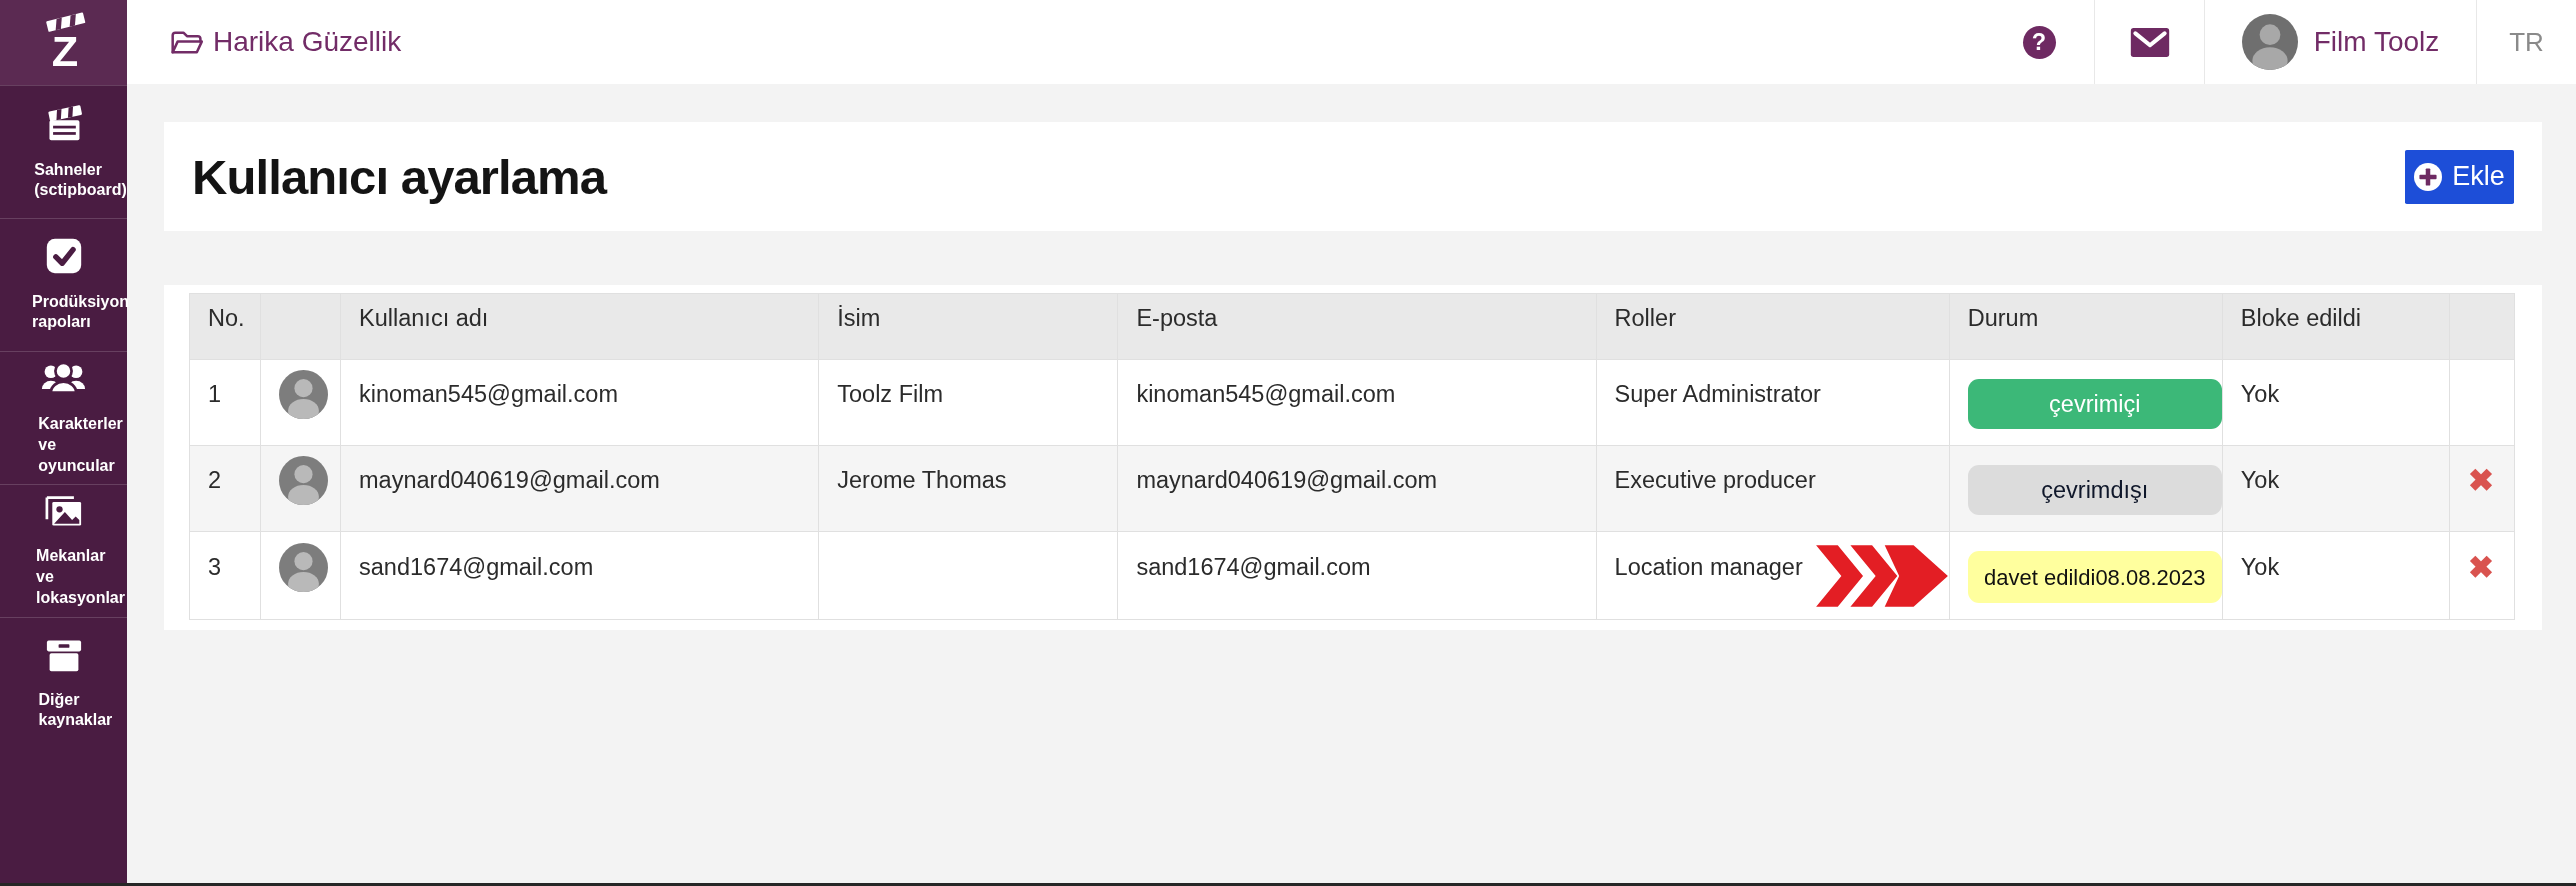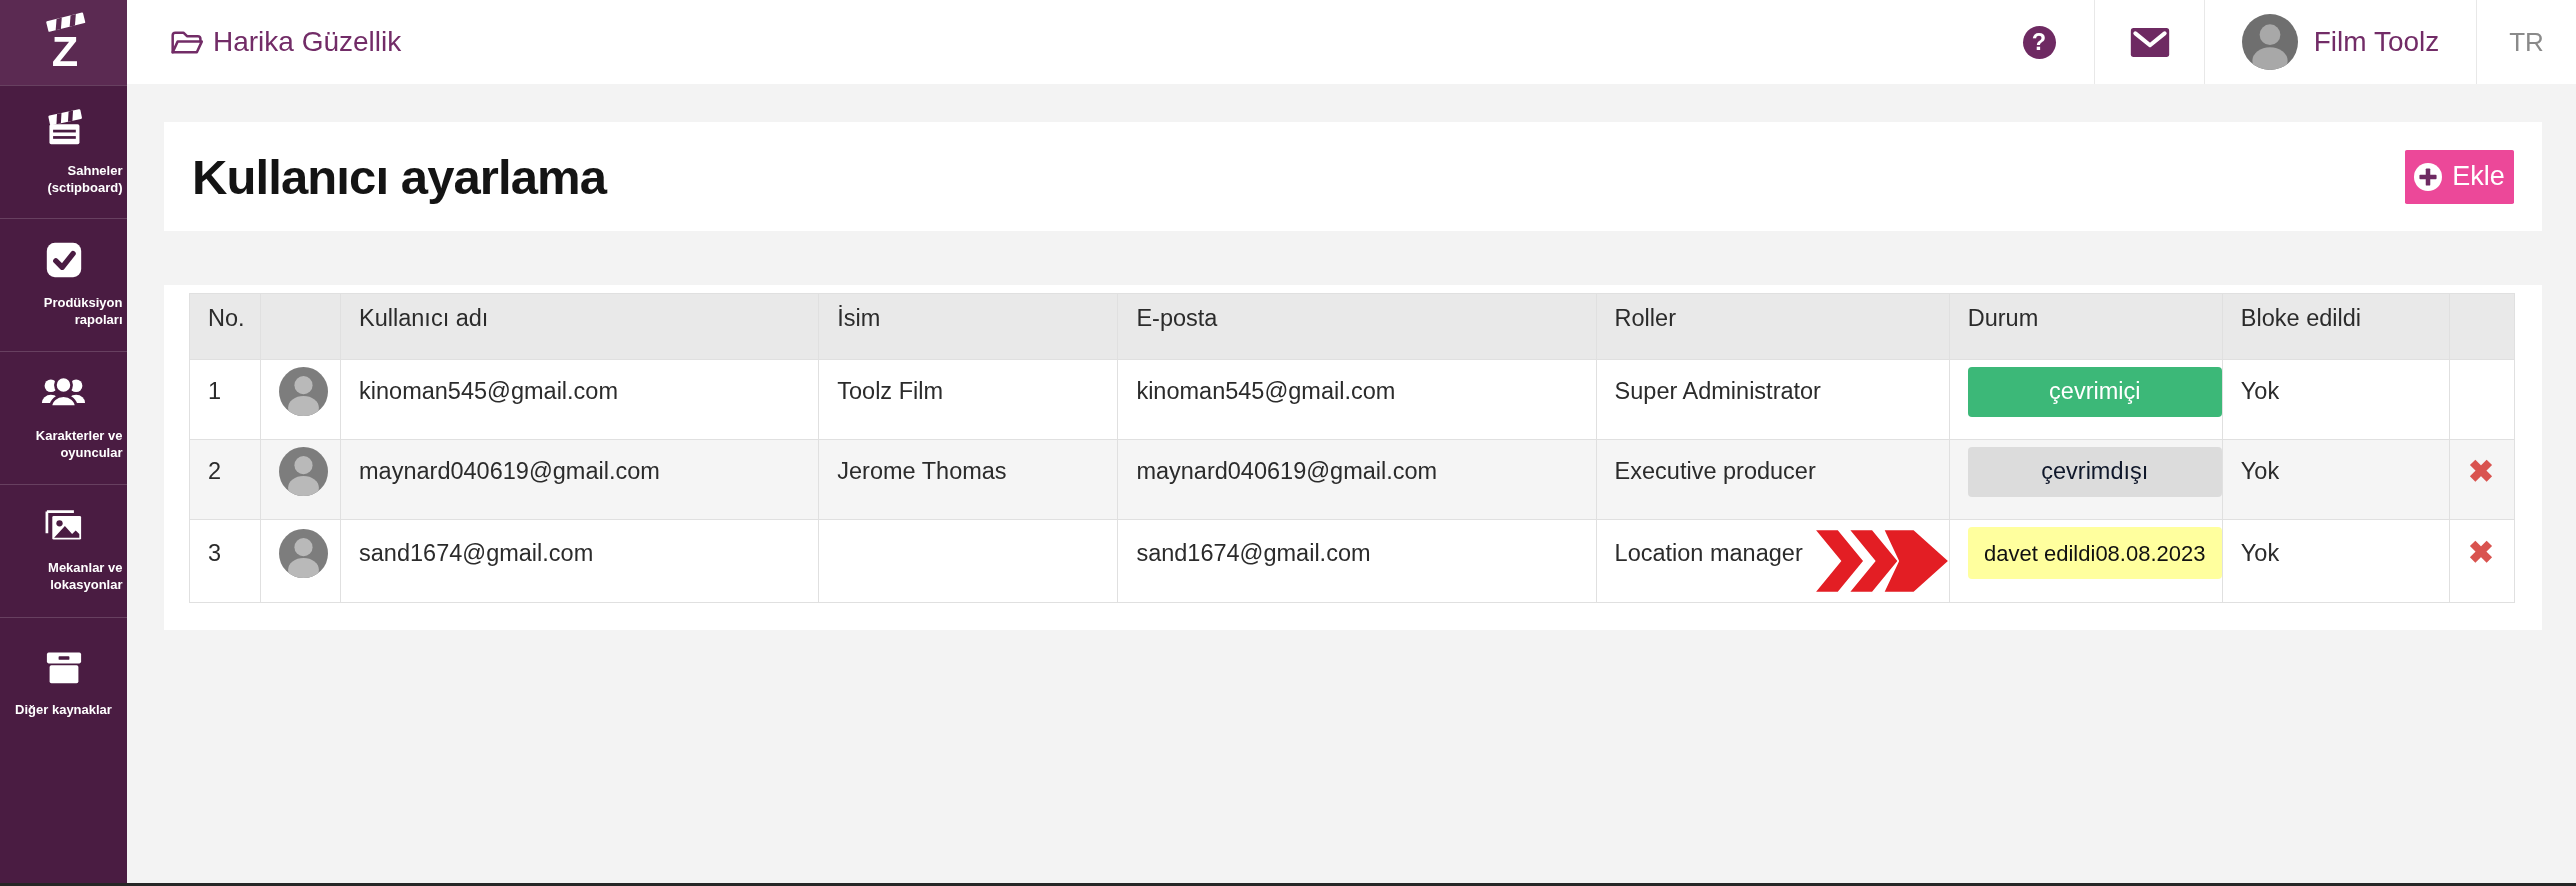--- a/index.html
+++ b/index.html
@@ -6,54 +6,54 @@
   html,body { width:2576px; height:887px; }
   body { font-family:"Liberation Sans", sans-serif; background:#f3f3f3; overflow:hidden; }
   #app { position:relative; width:2576px; height:887px; background:#f3f3f3; }
 
   
   .sidebar { position:absolute; left:0; top:0; width:127px; height:887px; background:#4a1c42; z-index:5; }
   .logo-block { height:85px; background:#5b2a52; display:flex; align-items:center; justify-content:center; cursor:pointer; }
   .nav { display:flex; flex-direction:column; }
   .nav-item { height:133px; border-top:0.9px solid rgba(255,255,255,.16); display:flex; flex-direction:column; align-items:center; justify-content:center; cursor:pointer; padding:0 4.5px; }
   .nav-item .icn { margin-bottom:13.6px; }
-  .nav-item .lbl { color:#fff; font-size:13px; font-weight:bold; text-align:right; line-height:1.3; }
+  .nav-item .lbl { color:#fff; font-size:16px; font-weight:bold; text-align:left; line-height:1.3;margin-left:34px; }
 
   
   .topbar { position:absolute; left:127px; top:0; width:2449px; height:84px; background:#fff; display:flex; align-items:stretch; }
   .project { display:flex; align-items:center; gap:9px; margin-left:43px; cursor:pointer; }
   .project .pname { color:#722c67; font-size:28px; }
   .topbar-right { margin-left:auto; display:flex; align-items:stretch; height:100%; }
   .tcell { display:flex; align-items:center; justify-content:center; cursor:pointer; }
   .tcell.help { width:110px; }
   .tcell.mail { width:110px; border-left:0.9px solid #e8e8e8; }
   .tcell.account { width:272px; border-left:0.9px solid #e8e8e8; gap:16px; }
   .tcell.account .aname { color:#722c67; font-size:28px; }
   .tcell.lang { width:100px; border-left:0.9px solid #e8e8e8; color:#8a8a8a; font-size:26px; }
   .help-circle { width:33px; height:33px; border-radius:50%; background:#6e2a62; color:#fff; font-size:23.5px; font-weight:bold; display:flex; align-items:center; justify-content:center; }
 
   
   .title-card { position:absolute; left:164px; top:122px; width:2378px; height:109px; background:#fff; display:flex; align-items:center; justify-content:space-between; padding:0 28px 0 28px; }
   .page-title { font-size:49px; color:#141414; letter-spacing:-0.9px; }
-  .add-btn { width:109px; height:54px; background:#ec4899; color:#fff; font-size:27px; border:none; border-radius:1.8px; display:flex; align-items:center; justify-content:center; gap:10px; cursor:pointer; font-family:"Liberation Sans", sans-serif; }
+  .add-btn { width:109px; height:54px; background:#1d4ed8; color:#fff; font-size:27px; border:none; border-radius:1.8px; display:flex; align-items:center; justify-content:center; gap:10px; cursor:pointer; font-family:"Liberation Sans", sans-serif; }
 
   
   .table-card { position:absolute; left:164px; top:285px; width:2378px; height:345px; background:#fff; }
   table.users { position:absolute; left:25px; top:8.1px; width:2326px; border-collapse:collapse; table-layout:fixed; }
   table.users th, table.users td { border:0.9px solid #e0e0e0; font-size:23.5px; color:#2b2b2b; font-weight:normal; padding:0 0 16px 18px; text-align:left; vertical-align:middle; }
   table.users th { background:#e9e9e9; height:66px; }
   tr.r1 td { height:80px; }
   tr.r2 td { height:80px; background:#f5f5f5; }
   tr.r3 td { height:83px; }
   td.cno, th.cno { text-align:center; padding:0; }
   td.cava { padding:0; text-align:center; }
   td.cava svg { vertical-align:middle; }
   td.cstatus { padding:0 16.3px; }
   td.cdel { padding:0; text-align:center; }
-  .badge { display:flex; align-items:center; justify-content:center; width:100%; height:50px; border-radius:4px; font-size:23.5px; }
+  .badge { display:flex; align-items:center; justify-content:center; width:100%; height:50px; border-radius:11px; font-size:23.5px;margin-top:19px; }
   .badge.online { background:#3cb878; color:#fff; }
   .badge.offline { background:#dcdcdc; color:#0f172a; }
   .badge.invited { background:#ffff9e; color:#111; height:52px; flex-direction:row; font-size:22px; line-height:25px; }
   td.crole { position:relative; }
   .invite-arrows { position:absolute; right:-0.9px; top:50%; transform:translateY(-50%); }
   .del-btn { display:inline-block; color:#d9534f; font-size:31px; font-weight:bold; cursor:pointer; line-height:1; }
 
   .bottom-strip { position:absolute; left:0; bottom:0; width:2576px; height:3.6px; background:#262626; z-index:9; }
 </style>
 </head>

